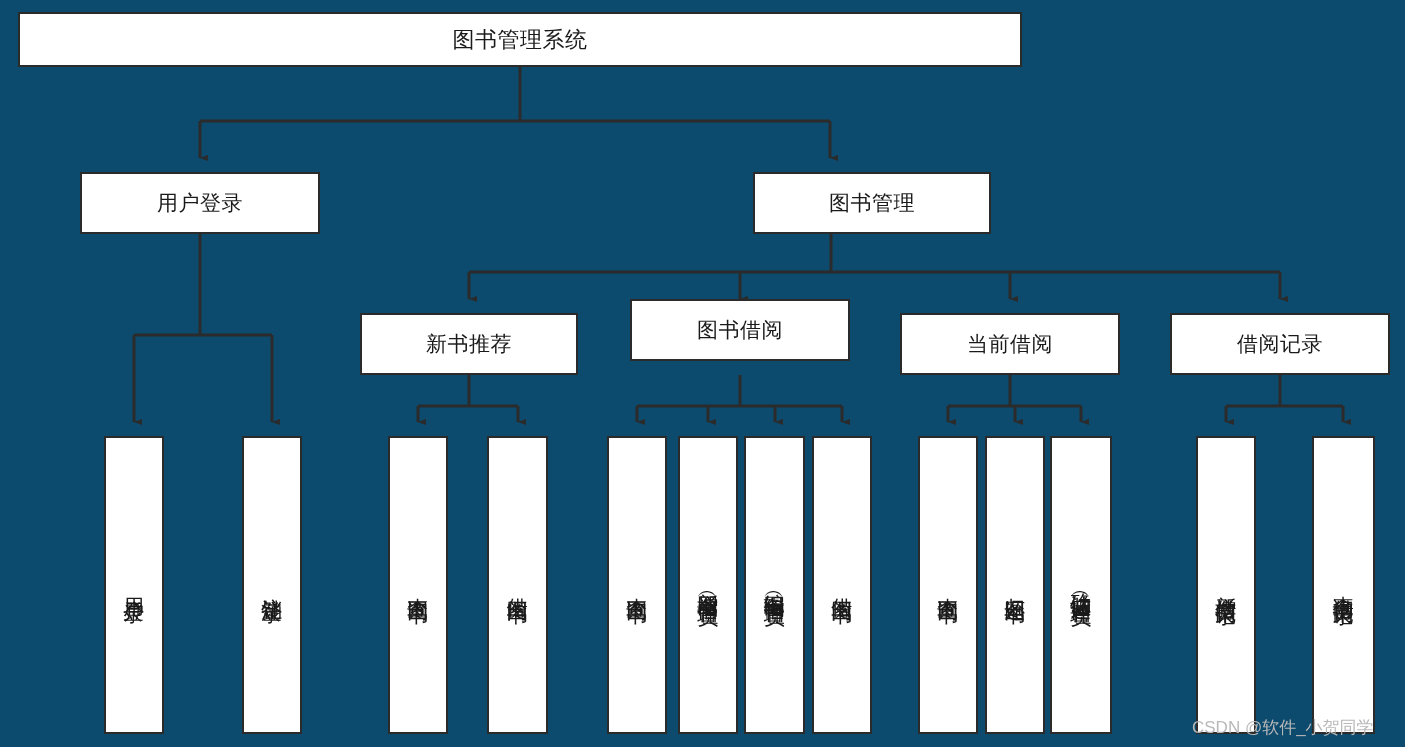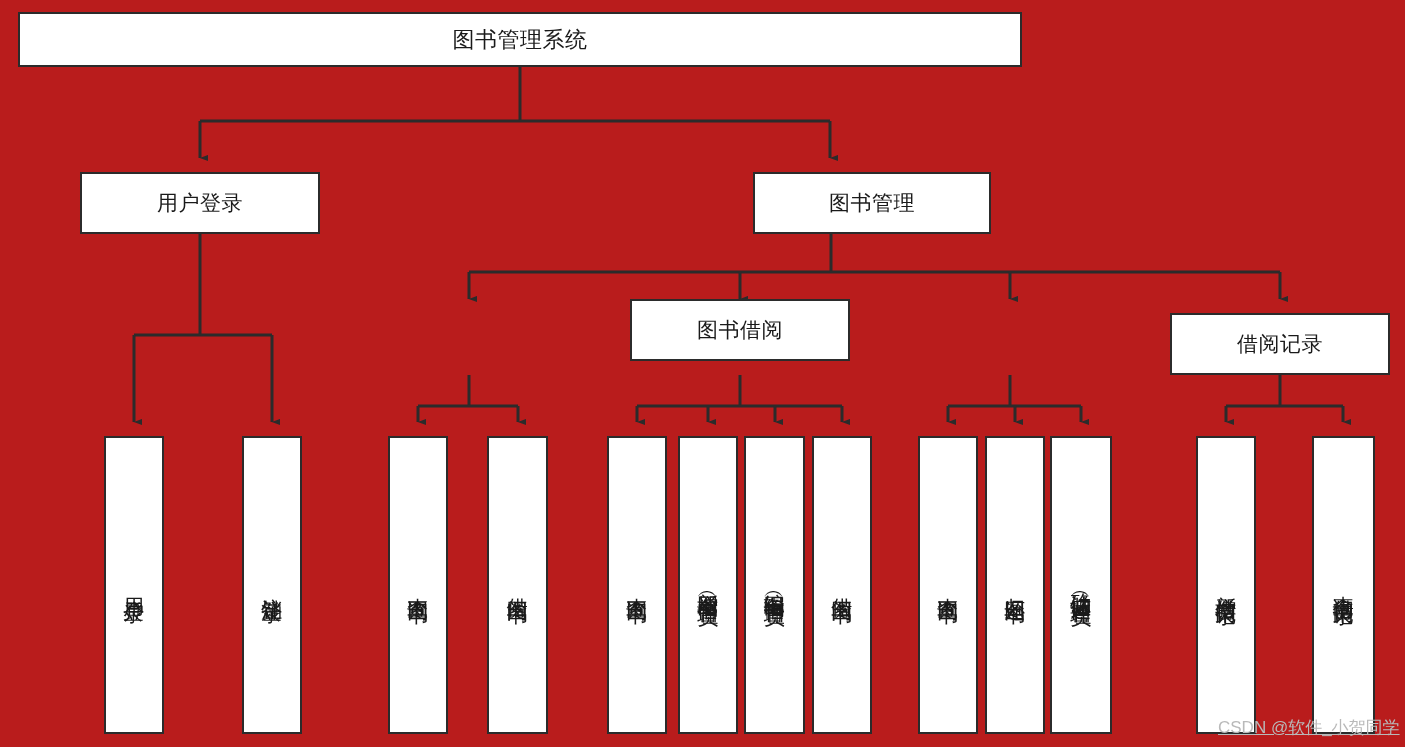--- a/index.html
+++ b/index.html
@@ -5,21 +5,21 @@
 <style>
   html, body {
     margin: 0;
     padding: 0;
     background: #ffffff;
   }
   #canvas {
     position: relative;
     width: 1405px;
     height: 747px;
-    background: #b91c1c;
+    background: #0c4a6e;
     font-family: "Liberation Sans", "DejaVu Sans", sans-serif;
     overflow: hidden;
   }
   #edges {
     position: absolute;
     left: 0;
     top: 0;
     width: 1405px;
     height: 747px;
     pointer-events: none;
@@ -132,23 +132,29 @@
     <span class="label">图书管理系统</span>
   </div>
 
   <div class="node h" style="left:80px; top:172px; width:240px; height:62px;">
     <span class="label">用户登录</span>
   </div>
   <div class="node h" style="left:753px; top:172px; width:238px; height:62px;">
     <span class="label">图书管理</span>
   </div>
 
+  <div class="node h" style="left:360px; top:313px; width:218px; height:62px;">
+    <span class="label">新书推荐</span>
+  </div>
   <div class="node h" style="left:630px; top:299px; width:220px; height:62px;">
     <span class="label">图书借阅</span>
   </div>
+  <div class="node h" style="left:900px; top:313px; width:220px; height:62px;">
+    <span class="label">当前借阅</span>
+  </div>
   <div class="node h" style="left:1170px; top:313px; width:220px; height:62px;">
     <span class="label">借阅记录</span>
   </div>
 
   <div class="node v" style="left:104px; top:436px; width:60px; height:298px;">
     <span class="label">用户登录</span>
   </div>
   <div class="node v" style="left:242px; top:436px; width:60px; height:298px;">
     <span class="label">注销登录</span>
   </div>
@@ -183,15 +189,15 @@
     <span class="label">确认归还（管理员）</span>
   </div>
 
   <div class="node v" style="left:1196px; top:436px; width:60px; height:298px;">
     <span class="label">新增借阅记录</span>
   </div>
   <div class="node v" style="left:1312px; top:436px; width:63px; height:298px;">
     <span class="label">查询借阅记录</span>
   </div>
 
-  <div class="watermark" style="left:1218px; top:716px;text-decoration:underline;">CSDN @软件_小贺同学</div>
+  <div class="watermark" style="left:1192px; top:716px;">CSDN @软件_小贺同学</div>
 
 </div>
 
 </body></html>

